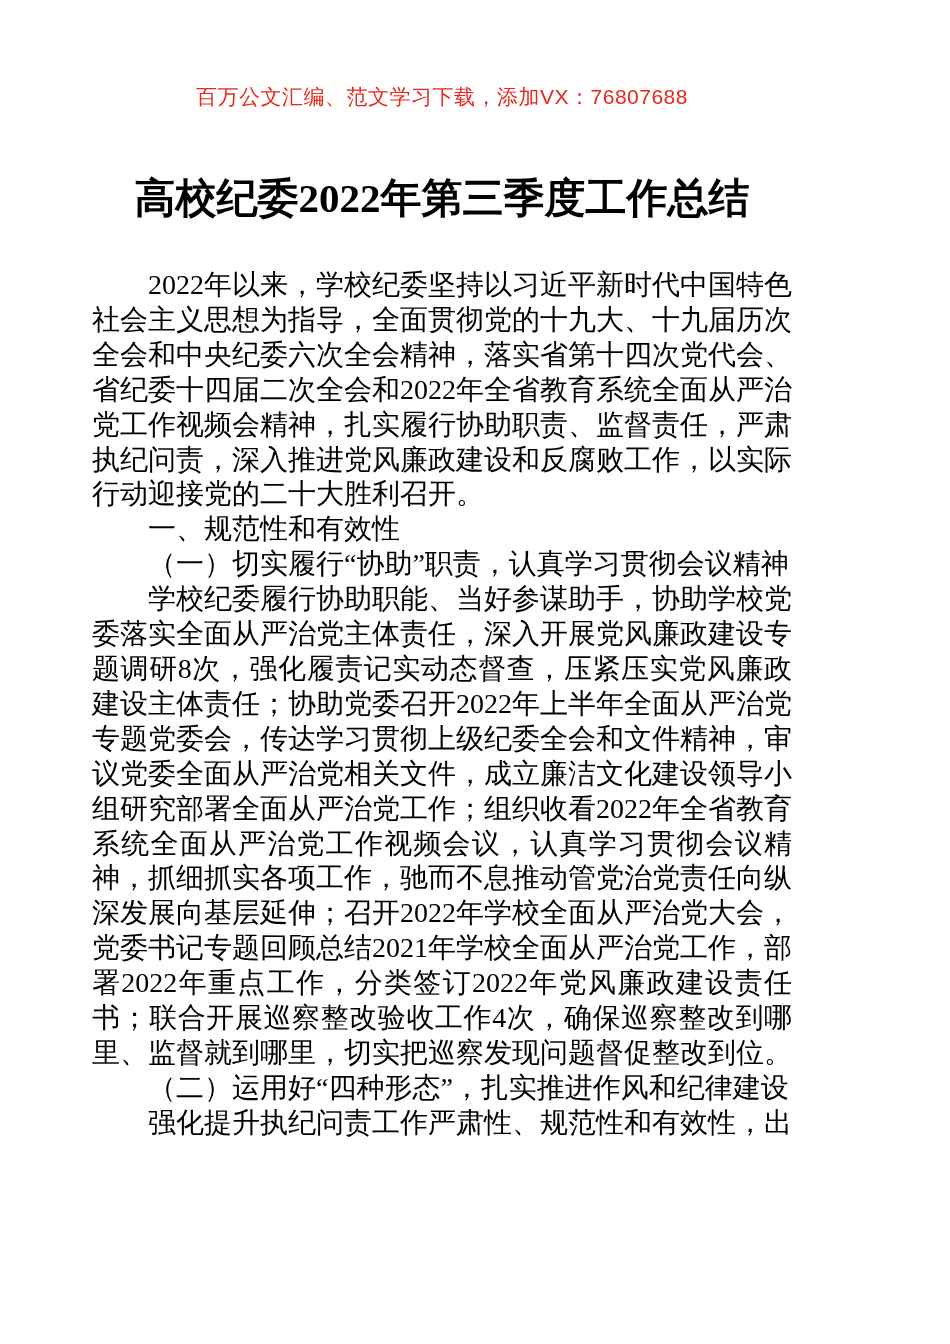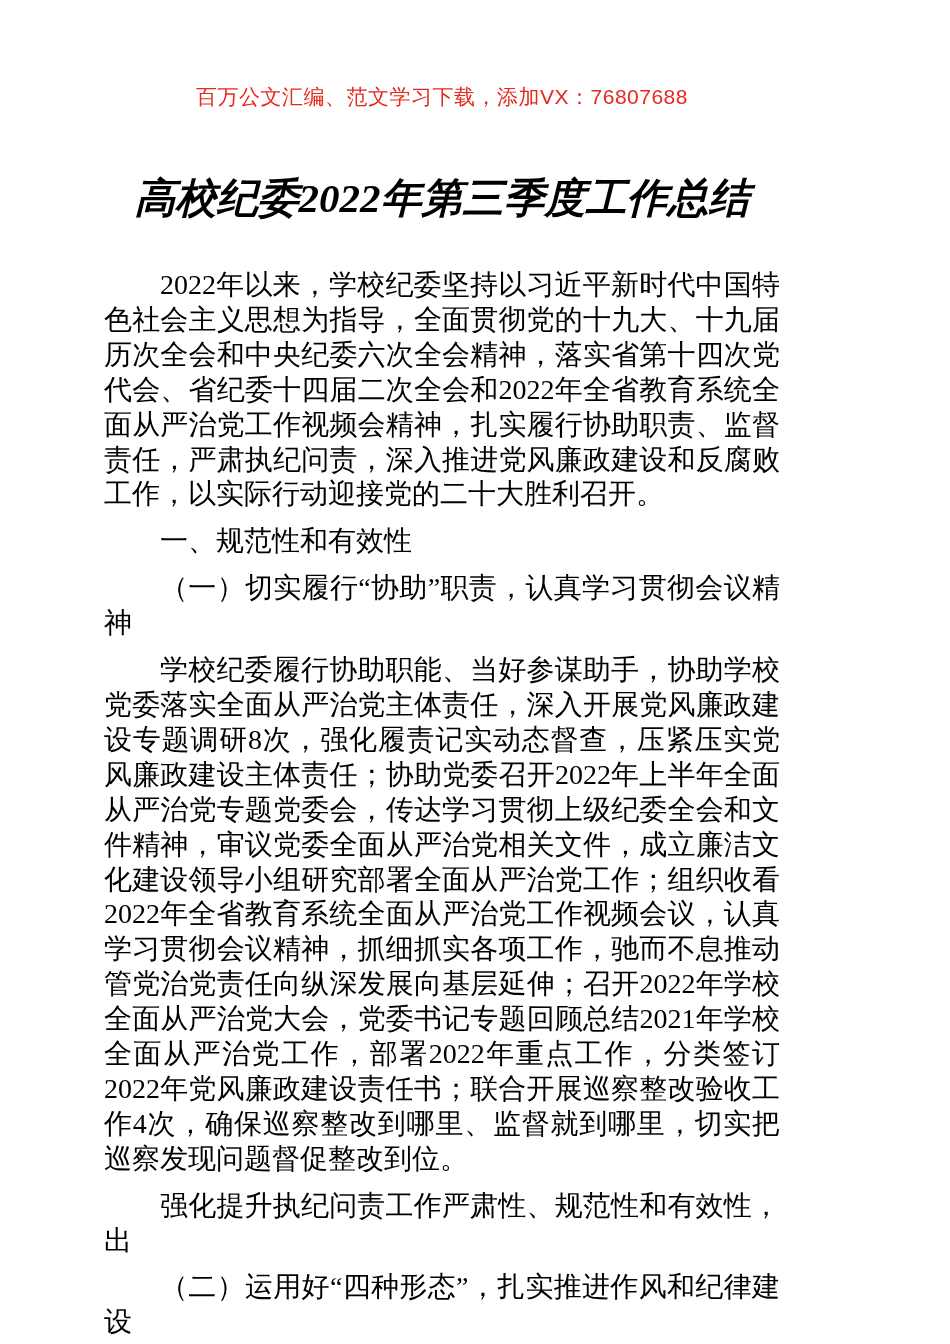--- a/index.html
+++ b/index.html
@@ -23,44 +23,43 @@
     letter-spacing: 0.5px;
   }
   .doc-title {
     margin: 64px 0 0 0;
     text-align: center;
     font-family: "Liberation Serif", "DejaVu Serif", serif;
     font-weight: 700;
     font-size: 41px;
     line-height: 52px;
     color: #000000;
-    font-style: italic;
   }
   .content {
     width: 700px;
     margin: 44px auto 0 auto;
     font-family: "Liberation Serif", "DejaVu Serif", serif;
     font-size: 28px;
     line-height: 34.9px;
     color: #000000;
     text-align: justify;
   }
   .content p {
-    margin: 12px;
+    margin: 0;
     padding: 0;
     text-indent: 2em;
   }
 </style>
 </head>
 <body>
 
 <div class="page">
   <div class="promo" style="color: rgb(230, 40, 30);">百万公文汇编、范文学习下载，添加VX：76807688</div>
   <h1 class="doc-title">高校纪委2022年第三季度工作总结</h1>
   <div class="content">
       <p>2022年以来，学校纪委坚持以习近平新时代中国特色社会主义思想为指导，全面贯彻党的十九大、十九届历次全会和中央纪委六次全会精神，落实省第十四次党代会、省纪委十四届二次全会和2022年全省教育系统全面从严治党工作视频会精神，扎实履行协助职责、监督责任，严肃执纪问责，深入推进党风廉政建设和反腐败工作，以实际行动迎接党的二十大胜利召开。</p>
       <p>一、规范性和有效性</p>
       <p>（一）切实履行“协助”职责，认真学习贯彻会议精神</p>
       <p>学校纪委履行协助职能、当好参谋助手，协助学校党委落实全面从严治党主体责任，深入开展党风廉政建设专题调研8次，强化履责记实动态督查，压紧压实党风廉政建设主体责任；协助党委召开2022年上半年全面从严治党专题党委会，传达学习贯彻上级纪委全会和文件精神，审议党委全面从严治党相关文件，成立廉洁文化建设领导小组研究部署全面从严治党工作；组织收看2022年全省教育系统全面从严治党工作视频会议，认真学习贯彻会议精神，抓细抓实各项工作，驰而不息推动管党治党责任向纵深发展向基层延伸；召开2022年学校全面从严治党大会，党委书记专题回顾总结2021年学校全面从严治党工作，部署2022年重点工作，分类签订2022年党风廉政建设责任书；联合开展巡察整改验收工作4次，确保巡察整改到哪里、监督就到哪里，切实把巡察发现问题督促整改到位。</p>
+      <p>（二）运用好“四种形态”，扎实推进作风和纪律建设</p>
       <p>强化提升执纪问责工作严肃性、规范性和有效性，出</p>
-      <p>（二）运用好“四种形态”，扎实推进作风和纪律建设</p>
     </div>
 </div>
 
 </body></html>

